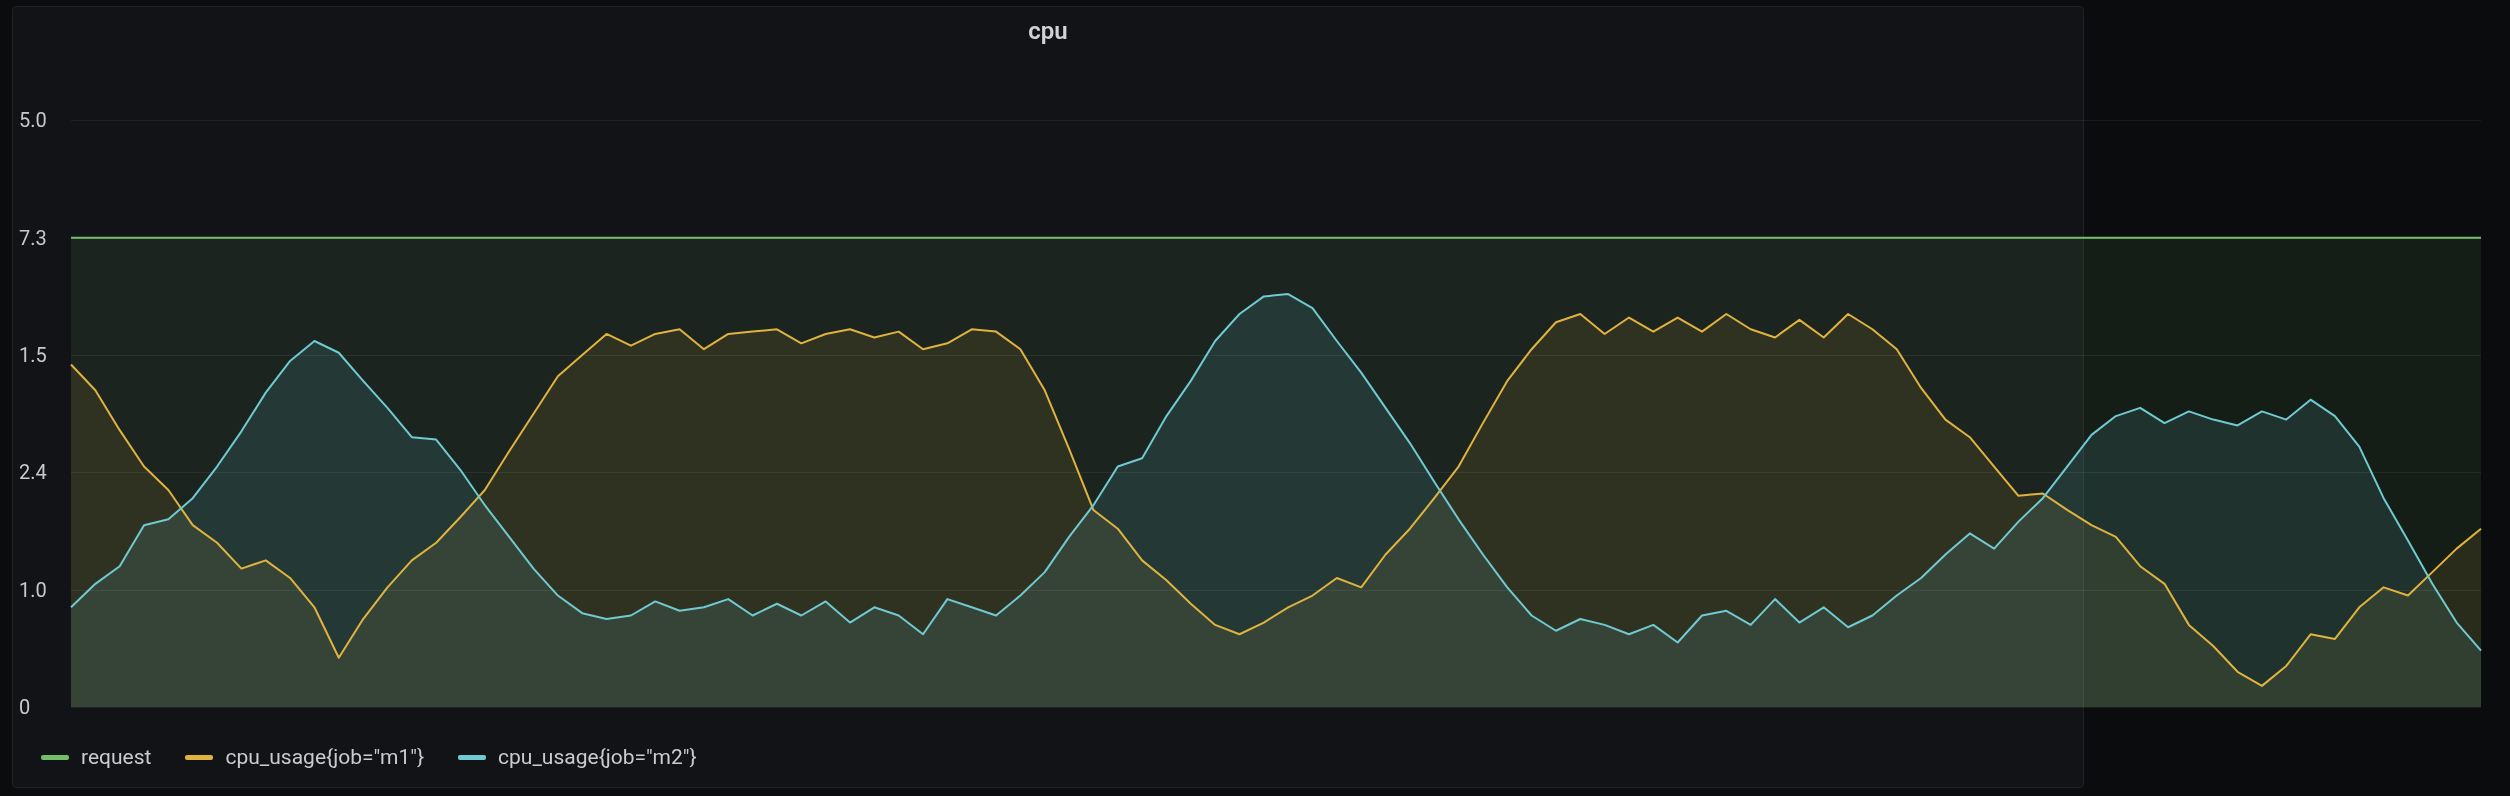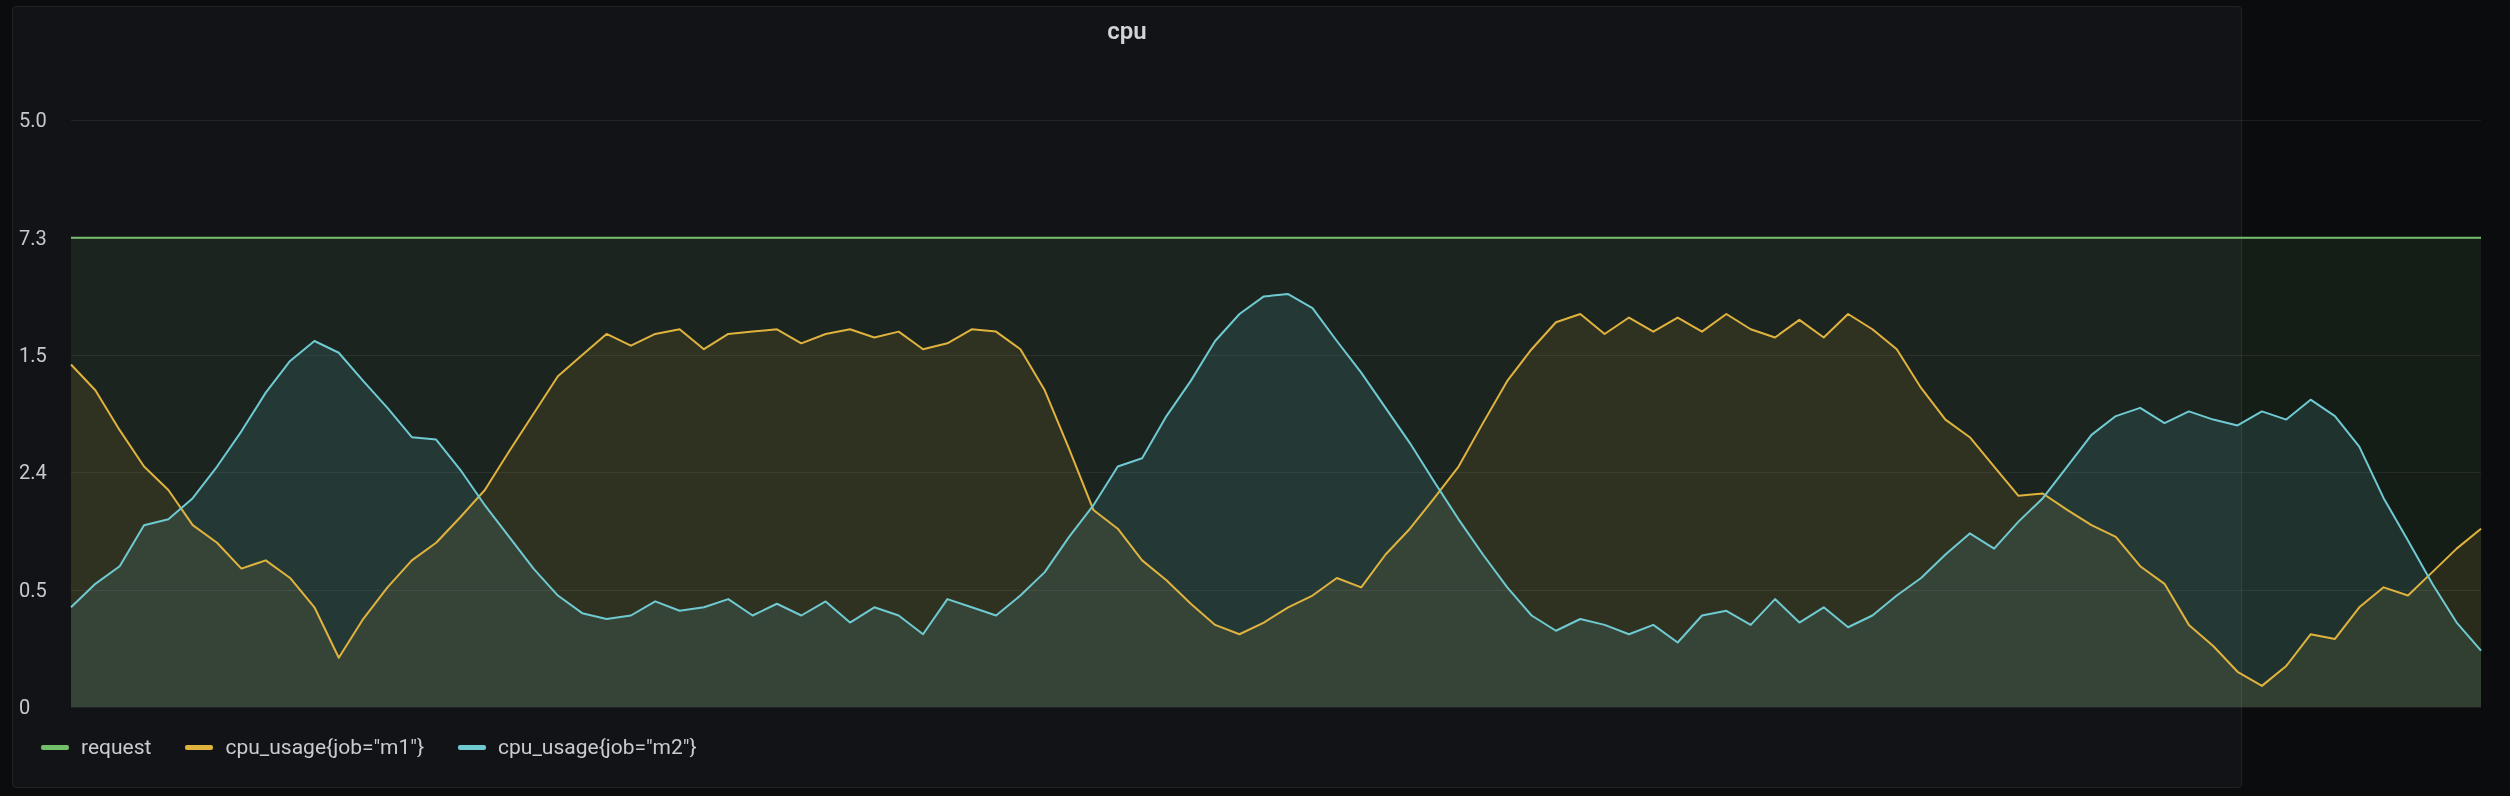--- a/index.html
+++ b/index.html
@@ -9,21 +9,21 @@
     height: 796px;
     background: #0b0c0e;
     font-family: "Roboto", "Helvetica Neue", Arial, sans-serif;
     color: #c7c9cb;
     overflow: hidden;
   }
   .panel {
     position: absolute;
     left: 12px;
     top: 6px;
-    width: 2230px;
+    width: 2072px;
     height: 782px;
     background: #111317;
     border: 1px solid #1f2226;
     border-radius: 4px;
     box-sizing: border-box;
   }
   .panel-title {
     position: absolute;
     left: 0;
     right: 0;
@@ -52,21 +52,21 @@
     position: absolute;
     width: 48px;
     left: -52px;
     font-size: 20px;
     color: #c7c9cb;
     transform: translateY(-50%);
   }
   .legend {
     position: absolute;
     left: 28px;
-    bottom: 28px;
+    bottom: 18px;
     display: flex;
     gap: 34px;
     align-items: center;
     font-size: 21px;
     color: #c9cbce;
   }
   .legend-item {
     display: flex;
     align-items: center;
     gap: 12px;
@@ -99,21 +99,21 @@
         <path d="M0 140.76923076923083 L24.343434343434346 140.76923076923083 L48.68686868686869 140.76923076923083 L73.03030303030303 140.76923076923083 L97.37373737373738 140.76923076923083 L121.71717171717171 140.76923076923083 L146.06060606060606 140.76923076923083 L170.4040404040404 140.76923076923083 L194.74747474747477 140.76923076923083 L219.0909090909091 140.76923076923083 L243.43434343434342 140.76923076923083 L267.77777777777777 140.76923076923083 L292.1212121212121 140.76923076923083 L316.4646464646465 140.76923076923083 L340.8080808080808 140.76923076923083 L365.1515151515152 140.76923076923083 L389.49494949494954 140.76923076923083 L413.83838383838383 140.76923076923083 L438.1818181818182 140.76923076923083 L462.5252525252525 140.76923076923083 L486.86868686868684 140.76923076923083 L511.21212121212125 140.76923076923083 L535.5555555555555 140.76923076923083 L559.8989898989898 140.76923076923083 L584.2424242424242 140.76923076923083 L608.5858585858587 140.76923076923083 L632.929292929293 140.76923076923083 L657.2727272727273 140.76923076923083 L681.6161616161615 140.76923076923083 L705.959595959596 140.76923076923083 L730.3030303030304 140.76923076923083 L754.6464646464647 140.76923076923083 L778.9898989898991 140.76923076923083 L803.3333333333333 140.76923076923083 L827.6767676767677 140.76923076923083 L852.0202020202021 140.76923076923083 L876.3636363636364 140.76923076923083 L900.7070707070708 140.76923076923083 L925.050505050505 140.76923076923083 L949.3939393939394 140.76923076923083 L973.7373737373737 140.76923076923083 L998.0808080808081 140.76923076923083 L1022.4242424242425 140.76923076923083 L1046.767676767677 140.76923076923083 L1071.111111111111 140.76923076923083 L1095.4545454545455 140.76923076923083 L1119.7979797979797 140.76923076923083 L1144.141414141414 140.76923076923083 L1168.4848484848485 140.76923076923083 L1192.828282828283 140.76923076923083 L1217.1717171717173 140.76923076923083 L1241.5151515151515 140.76923076923083 L1265.858585858586 140.76923076923083 L1290.2020202020203 140.76923076923083 L1314.5454545454545 140.76923076923083 L1338.888888888889 140.76923076923083 L1363.232323232323 140.76923076923083 L1387.5757575757577 140.76923076923083 L1411.919191919192 140.76923076923083 L1436.262626262626 140.76923076923083 L1460.6060606060607 140.76923076923083 L1484.949494949495 140.76923076923083 L1509.2929292929293 140.76923076923083 L1533.6363636363635 140.76923076923083 L1557.9797979797981 140.76923076923083 L1582.3232323232323 140.76923076923083 L1606.6666666666665 140.76923076923083 L1631.0101010101012 140.76923076923083 L1655.3535353535353 140.76923076923083 L1679.6969696969697 140.76923076923083 L1704.0404040404042 140.76923076923083 L1728.3838383838383 140.76923076923083 L1752.7272727272727 140.76923076923083 L1777.070707070707 140.76923076923083 L1801.4141414141416 140.76923076923083 L1825.7575757575758 140.76923076923083 L1850.10101010101 140.76923076923083 L1874.4444444444446 140.76923076923083 L1898.7878787878788 140.76923076923083 L1923.1313131313132 140.76923076923083 L1947.4747474747473 140.76923076923083 L1971.818181818182 140.76923076923083 L1996.1616161616162 140.76923076923083 L2020.5050505050503 140.76923076923083 L2044.848484848485 140.76923076923083 L2069.191919191919 140.76923076923083 L2093.535353535354 140.76923076923083 L2117.878787878788 140.76923076923083 L2142.222222222222 140.76923076923083 L2166.565656565657 140.76923076923083 L2190.909090909091 140.76923076923083 L2215.252525252525 140.76923076923083 L2239.5959595959594 140.76923076923083 L2263.939393939394 140.76923076923083 L2288.282828282828 140.76923076923083 L2312.6262626262624 140.76923076923083 L2336.969696969697 140.76923076923083 L2361.313131313131 140.76923076923083 L2385.656565656566 140.76923076923083 L2410 140.76923076923083 L2410 610 L0 610 Z" fill="rgba(115,191,105,0.10)" stroke="none"></path>
         <path d="M0 267.46153846153845 L24.343434343434346 293.2692307692307 L48.68686868686869 333.1538461538462 L73.03030303030303 369.51923076923083 L97.37373737373738 392.9807692307692 L121.71717171717171 428.1730769230769 L146.06060606060606 445.7692307692308 L170.4040404040404 471.5769230769231 L194.74747474747477 463.36538461538464 L219.0909090909091 480.96153846153845 L243.43434343434342 510.28846153846155 L267.77777777777777 560.7307692307693 L292.1212121212121 522.0192307692307 L316.4646464646465 490.34615384615387 L340.8080808080808 463.36538461538464 L365.1515151515152 445.7692307692308 L389.49494949494954 419.96153846153845 L413.83838383838383 392.9807692307692 L438.1818181818182 354.2692307692308 L462.5252525252525 316.7307692307693 L486.86868686868684 279.19230769230774 L511.21212121212125 258.0769230769231 L535.5555555555555 236.96153846153845 L559.8989898989898 248.69230769230768 L584.2424242424242 236.96153846153845 L608.5858585858587 232.26923076923077 L632.929292929293 252.2115384615385 L657.2727272727273 236.96153846153845 L681.6161616161615 234.61538461538458 L705.959595959596 232.26923076923077 L730.3030303030304 246.34615384615387 L754.6464646464647 236.96153846153845 L778.9898989898991 232.26923076923077 L803.3333333333333 240.48076923076928 L827.6767676767677 234.61538461538458 L852.0202020202021 252.2115384615385 L876.3636363636364 246.34615384615387 L900.7070707070708 232.26923076923077 L925.050505050505 234.61538461538458 L949.3939393939394 252.2115384615385 L973.7373737373737 293.2692307692307 L998.0808080808081 351.9230769230769 L1022.4242424242425 412.9230769230769 L1046.767676767677 431.6923076923077 L1071.111111111111 463.36538461538464 L1095.4545454545455 483.3076923076923 L1119.7979797979797 506.7692307692308 L1144.141414141414 527.8846153846154 L1168.4848484848485 537.2692307692307 L1192.828282828283 525.5384615384615 L1217.1717171717173 510.28846153846155 L1241.5151515151515 498.5576923076923 L1265.858585858586 480.96153846153845 L1290.2020202020203 490.34615384615387 L1314.5454545454545 457.5 L1338.888888888889 431.6923076923077 L1363.232323232323 401.1923076923077 L1387.5757575757577 369.51923076923083 L1411.919191919192 326.11538461538464 L1436.262626262626 283.8846153846154 L1460.6060606060607 252.2115384615385 L1484.949494949495 225.23076923076923 L1509.2929292929293 217.01923076923072 L1533.6363636363635 236.96153846153845 L1557.9797979797981 220.53846153846155 L1582.3232323232323 234.61538461538458 L1606.6666666666665 220.53846153846155 L1631.0101010101012 234.61538461538458 L1655.3535353535353 217.01923076923072 L1679.6969696969697 232.26923076923077 L1704.0404040404042 240.48076923076928 L1728.3838383838383 222.88461538461542 L1752.7272727272727 240.48076923076928 L1777.070707070707 217.01923076923072 L1801.4141414141416 232.26923076923077 L1825.7575757575758 252.2115384615385 L1850.10101010101 290.9230769230769 L1874.4444444444446 322.59615384615387 L1898.7878787878788 340.19230769230774 L1923.1313131313132 369.51923076923083 L1947.4747474747473 398.8461538461538 L1971.818181818182 396.5 L1996.1616161616162 412.9230769230769 L2020.5050505050503 428.1730769230769 L2044.848484848485 439.9038461538462 L2069.191919191919 469.2307692307692 L2093.535353535354 486.8269230769231 L2117.878787878788 527.8846153846154 L2142.222222222222 549 L2166.565656565657 574.8076923076923 L2190.909090909091 588.8846153846154 L2215.252525252525 568.9423076923077 L2239.5959595959594 537.2692307692307 L2263.939393939394 541.9615384615385 L2288.282828282828 510.28846153846155 L2312.6262626262624 490.34615384615387 L2336.969696969697 498.5576923076923 L2361.313131313131 475.09615384615387 L2385.656565656566 451.63461538461536 L2410 431.6923076923077 L2410 610 L0 610 Z" fill="rgba(224,179,63,0.10)" stroke="none"></path>
         <path d="M0 510.28846153846155 L24.343434343434346 486.8269230769231 L48.68686868686869 469.2307692307692 L73.03030303030303 428.1730769230769 L97.37373737373738 422.30769230769226 L121.71717171717171 401.1923076923077 L146.06060606060606 369.51923076923083 L170.4040404040404 334.3269230769231 L194.74747474747477 295.6153846153846 L219.0909090909091 263.9423076923077 L243.43434343434342 244 L267.77777777777777 255.73076923076928 L292.1212121212121 283.8846153846154 L316.4646464646465 310.86538461538464 L340.8080808080808 340.19230769230774 L365.1515151515152 342.53846153846155 L389.49494949494954 373.03846153846155 L413.83838383838383 408.2307692307692 L438.1818181818182 439.9038461538462 L462.5252525252525 471.5769230769231 L486.86868686868684 498.5576923076923 L511.21212121212125 516.1538461538462 L535.5555555555555 522.0192307692307 L559.8989898989898 518.5 L584.2424242424242 504.4230769230769 L608.5858585858587 513.8076923076923 L632.929292929293 510.28846153846155 L657.2727272727273 502.0769230769231 L681.6161616161615 518.5 L705.959595959596 506.7692307692308 L730.3030303030304 518.5 L754.6464646464647 504.4230769230769 L778.9898989898991 525.5384615384615 L803.3333333333333 510.28846153846155 L827.6767676767677 518.5 L852.0202020202021 537.2692307692307 L876.3636363636364 502.0769230769231 L900.7070707070708 510.28846153846155 L925.050505050505 518.5 L949.3939393939394 498.5576923076923 L973.7373737373737 475.09615384615387 L998.0808080808081 439.9038461538462 L1022.4242424242425 408.2307692307692 L1046.767676767677 369.51923076923083 L1071.111111111111 361.3076923076923 L1095.4545454545455 319.0769230769231 L1119.7979797979797 283.8846153846154 L1144.141414141414 244 L1168.4848484848485 217.01923076923072 L1192.828282828283 199.42307692307696 L1217.1717171717173 197.0769230769231 L1241.5151515151515 211.15384615384613 L1265.858585858586 244 L1290.2020202020203 275.6730769230769 L1314.5454545454545 310.86538461538464 L1338.888888888889 346.0576923076923 L1363.232323232323 384.76923076923083 L1387.5757575757577 422.30769230769226 L1411.919191919192 457.5 L1436.262626262626 490.34615384615387 L1460.6060606060607 518.5 L1484.949494949495 533.75 L1509.2929292929293 522.0192307692307 L1533.6363636363635 527.8846153846154 L1557.9797979797981 537.2692307692307 L1582.3232323232323 527.8846153846154 L1606.6666666666665 545.4807692307693 L1631.0101010101012 518.5 L1655.3535353535353 513.8076923076923 L1679.6969696969697 527.8846153846154 L1704.0404040404042 502.0769230769231 L1728.3838383838383 525.5384615384615 L1752.7272727272727 510.28846153846155 L1777.070707070707 530.2307692307693 L1801.4141414141416 518.5 L1825.7575757575758 498.5576923076923 L1850.10101010101 480.96153846153845 L1874.4444444444446 457.5 L1898.7878787878788 436.38461538461536 L1923.1313131313132 451.63461538461536 L1947.4747474747473 424.65384615384613 L1971.818181818182 401.1923076923077 L1996.1616161616162 369.51923076923083 L2020.5050505050503 337.84615384615387 L2044.848484848485 319.0769230769231 L2069.191919191919 310.86538461538464 L2093.535353535354 326.11538461538464 L2117.878787878788 314.38461538461536 L2142.222222222222 322.59615384615387 L2166.565656565657 328.46153846153845 L2190.909090909091 314.38461538461536 L2215.252525252525 322.59615384615387 L2239.5959595959594 302.6538461538462 L2263.939393939394 319.0769230769231 L2288.282828282828 349.57692307692304 L2312.6262626262624 401.1923076923077 L2336.969696969697 443.4230769230769 L2361.313131313131 486.8269230769231 L2385.656565656566 525.5384615384615 L2410 553.6923076923077 L2410 610 L0 610 Z" fill="rgba(111,202,210,0.12)" stroke="none"></path>
         <path d="M0 140.76923076923083 L24.343434343434346 140.76923076923083 L48.68686868686869 140.76923076923083 L73.03030303030303 140.76923076923083 L97.37373737373738 140.76923076923083 L121.71717171717171 140.76923076923083 L146.06060606060606 140.76923076923083 L170.4040404040404 140.76923076923083 L194.74747474747477 140.76923076923083 L219.0909090909091 140.76923076923083 L243.43434343434342 140.76923076923083 L267.77777777777777 140.76923076923083 L292.1212121212121 140.76923076923083 L316.4646464646465 140.76923076923083 L340.8080808080808 140.76923076923083 L365.1515151515152 140.76923076923083 L389.49494949494954 140.76923076923083 L413.83838383838383 140.76923076923083 L438.1818181818182 140.76923076923083 L462.5252525252525 140.76923076923083 L486.86868686868684 140.76923076923083 L511.21212121212125 140.76923076923083 L535.5555555555555 140.76923076923083 L559.8989898989898 140.76923076923083 L584.2424242424242 140.76923076923083 L608.5858585858587 140.76923076923083 L632.929292929293 140.76923076923083 L657.2727272727273 140.76923076923083 L681.6161616161615 140.76923076923083 L705.959595959596 140.76923076923083 L730.3030303030304 140.76923076923083 L754.6464646464647 140.76923076923083 L778.9898989898991 140.76923076923083 L803.3333333333333 140.76923076923083 L827.6767676767677 140.76923076923083 L852.0202020202021 140.76923076923083 L876.3636363636364 140.76923076923083 L900.7070707070708 140.76923076923083 L925.050505050505 140.76923076923083 L949.3939393939394 140.76923076923083 L973.7373737373737 140.76923076923083 L998.0808080808081 140.76923076923083 L1022.4242424242425 140.76923076923083 L1046.767676767677 140.76923076923083 L1071.111111111111 140.76923076923083 L1095.4545454545455 140.76923076923083 L1119.7979797979797 140.76923076923083 L1144.141414141414 140.76923076923083 L1168.4848484848485 140.76923076923083 L1192.828282828283 140.76923076923083 L1217.1717171717173 140.76923076923083 L1241.5151515151515 140.76923076923083 L1265.858585858586 140.76923076923083 L1290.2020202020203 140.76923076923083 L1314.5454545454545 140.76923076923083 L1338.888888888889 140.76923076923083 L1363.232323232323 140.76923076923083 L1387.5757575757577 140.76923076923083 L1411.919191919192 140.76923076923083 L1436.262626262626 140.76923076923083 L1460.6060606060607 140.76923076923083 L1484.949494949495 140.76923076923083 L1509.2929292929293 140.76923076923083 L1533.6363636363635 140.76923076923083 L1557.9797979797981 140.76923076923083 L1582.3232323232323 140.76923076923083 L1606.6666666666665 140.76923076923083 L1631.0101010101012 140.76923076923083 L1655.3535353535353 140.76923076923083 L1679.6969696969697 140.76923076923083 L1704.0404040404042 140.76923076923083 L1728.3838383838383 140.76923076923083 L1752.7272727272727 140.76923076923083 L1777.070707070707 140.76923076923083 L1801.4141414141416 140.76923076923083 L1825.7575757575758 140.76923076923083 L1850.10101010101 140.76923076923083 L1874.4444444444446 140.76923076923083 L1898.7878787878788 140.76923076923083 L1923.1313131313132 140.76923076923083 L1947.4747474747473 140.76923076923083 L1971.818181818182 140.76923076923083 L1996.1616161616162 140.76923076923083 L2020.5050505050503 140.76923076923083 L2044.848484848485 140.76923076923083 L2069.191919191919 140.76923076923083 L2093.535353535354 140.76923076923083 L2117.878787878788 140.76923076923083 L2142.222222222222 140.76923076923083 L2166.565656565657 140.76923076923083 L2190.909090909091 140.76923076923083 L2215.252525252525 140.76923076923083 L2239.5959595959594 140.76923076923083 L2263.939393939394 140.76923076923083 L2288.282828282828 140.76923076923083 L2312.6262626262624 140.76923076923083 L2336.969696969697 140.76923076923083 L2361.313131313131 140.76923076923083 L2385.656565656566 140.76923076923083 L2410 140.76923076923083 " fill="none" stroke="#73bf69" stroke-width="2" stroke-linejoin="round"></path>
         <path d="M0 267.46153846153845 L24.343434343434346 293.2692307692307 L48.68686868686869 333.1538461538462 L73.03030303030303 369.51923076923083 L97.37373737373738 392.9807692307692 L121.71717171717171 428.1730769230769 L146.06060606060606 445.7692307692308 L170.4040404040404 471.5769230769231 L194.74747474747477 463.36538461538464 L219.0909090909091 480.96153846153845 L243.43434343434342 510.28846153846155 L267.77777777777777 560.7307692307693 L292.1212121212121 522.0192307692307 L316.4646464646465 490.34615384615387 L340.8080808080808 463.36538461538464 L365.1515151515152 445.7692307692308 L389.49494949494954 419.96153846153845 L413.83838383838383 392.9807692307692 L438.1818181818182 354.2692307692308 L462.5252525252525 316.7307692307693 L486.86868686868684 279.19230769230774 L511.21212121212125 258.0769230769231 L535.5555555555555 236.96153846153845 L559.8989898989898 248.69230769230768 L584.2424242424242 236.96153846153845 L608.5858585858587 232.26923076923077 L632.929292929293 252.2115384615385 L657.2727272727273 236.96153846153845 L681.6161616161615 234.61538461538458 L705.959595959596 232.26923076923077 L730.3030303030304 246.34615384615387 L754.6464646464647 236.96153846153845 L778.9898989898991 232.26923076923077 L803.3333333333333 240.48076923076928 L827.6767676767677 234.61538461538458 L852.0202020202021 252.2115384615385 L876.3636363636364 246.34615384615387 L900.7070707070708 232.26923076923077 L925.050505050505 234.61538461538458 L949.3939393939394 252.2115384615385 L973.7373737373737 293.2692307692307 L998.0808080808081 351.9230769230769 L1022.4242424242425 412.9230769230769 L1046.767676767677 431.6923076923077 L1071.111111111111 463.36538461538464 L1095.4545454545455 483.3076923076923 L1119.7979797979797 506.7692307692308 L1144.141414141414 527.8846153846154 L1168.4848484848485 537.2692307692307 L1192.828282828283 525.5384615384615 L1217.1717171717173 510.28846153846155 L1241.5151515151515 498.5576923076923 L1265.858585858586 480.96153846153845 L1290.2020202020203 490.34615384615387 L1314.5454545454545 457.5 L1338.888888888889 431.6923076923077 L1363.232323232323 401.1923076923077 L1387.5757575757577 369.51923076923083 L1411.919191919192 326.11538461538464 L1436.262626262626 283.8846153846154 L1460.6060606060607 252.2115384615385 L1484.949494949495 225.23076923076923 L1509.2929292929293 217.01923076923072 L1533.6363636363635 236.96153846153845 L1557.9797979797981 220.53846153846155 L1582.3232323232323 234.61538461538458 L1606.6666666666665 220.53846153846155 L1631.0101010101012 234.61538461538458 L1655.3535353535353 217.01923076923072 L1679.6969696969697 232.26923076923077 L1704.0404040404042 240.48076923076928 L1728.3838383838383 222.88461538461542 L1752.7272727272727 240.48076923076928 L1777.070707070707 217.01923076923072 L1801.4141414141416 232.26923076923077 L1825.7575757575758 252.2115384615385 L1850.10101010101 290.9230769230769 L1874.4444444444446 322.59615384615387 L1898.7878787878788 340.19230769230774 L1923.1313131313132 369.51923076923083 L1947.4747474747473 398.8461538461538 L1971.818181818182 396.5 L1996.1616161616162 412.9230769230769 L2020.5050505050503 428.1730769230769 L2044.848484848485 439.9038461538462 L2069.191919191919 469.2307692307692 L2093.535353535354 486.8269230769231 L2117.878787878788 527.8846153846154 L2142.222222222222 549 L2166.565656565657 574.8076923076923 L2190.909090909091 588.8846153846154 L2215.252525252525 568.9423076923077 L2239.5959595959594 537.2692307692307 L2263.939393939394 541.9615384615385 L2288.282828282828 510.28846153846155 L2312.6262626262624 490.34615384615387 L2336.969696969697 498.5576923076923 L2361.313131313131 475.09615384615387 L2385.656565656566 451.63461538461536 L2410 431.6923076923077 " fill="none" stroke="#e0b33f" stroke-width="2" stroke-linejoin="round"></path>
         <path d="M0 510.28846153846155 L24.343434343434346 486.8269230769231 L48.68686868686869 469.2307692307692 L73.03030303030303 428.1730769230769 L97.37373737373738 422.30769230769226 L121.71717171717171 401.1923076923077 L146.06060606060606 369.51923076923083 L170.4040404040404 334.3269230769231 L194.74747474747477 295.6153846153846 L219.0909090909091 263.9423076923077 L243.43434343434342 244 L267.77777777777777 255.73076923076928 L292.1212121212121 283.8846153846154 L316.4646464646465 310.86538461538464 L340.8080808080808 340.19230769230774 L365.1515151515152 342.53846153846155 L389.49494949494954 373.03846153846155 L413.83838383838383 408.2307692307692 L438.1818181818182 439.9038461538462 L462.5252525252525 471.5769230769231 L486.86868686868684 498.5576923076923 L511.21212121212125 516.1538461538462 L535.5555555555555 522.0192307692307 L559.8989898989898 518.5 L584.2424242424242 504.4230769230769 L608.5858585858587 513.8076923076923 L632.929292929293 510.28846153846155 L657.2727272727273 502.0769230769231 L681.6161616161615 518.5 L705.959595959596 506.7692307692308 L730.3030303030304 518.5 L754.6464646464647 504.4230769230769 L778.9898989898991 525.5384615384615 L803.3333333333333 510.28846153846155 L827.6767676767677 518.5 L852.0202020202021 537.2692307692307 L876.3636363636364 502.0769230769231 L900.7070707070708 510.28846153846155 L925.050505050505 518.5 L949.3939393939394 498.5576923076923 L973.7373737373737 475.09615384615387 L998.0808080808081 439.9038461538462 L1022.4242424242425 408.2307692307692 L1046.767676767677 369.51923076923083 L1071.111111111111 361.3076923076923 L1095.4545454545455 319.0769230769231 L1119.7979797979797 283.8846153846154 L1144.141414141414 244 L1168.4848484848485 217.01923076923072 L1192.828282828283 199.42307692307696 L1217.1717171717173 197.0769230769231 L1241.5151515151515 211.15384615384613 L1265.858585858586 244 L1290.2020202020203 275.6730769230769 L1314.5454545454545 310.86538461538464 L1338.888888888889 346.0576923076923 L1363.232323232323 384.76923076923083 L1387.5757575757577 422.30769230769226 L1411.919191919192 457.5 L1436.262626262626 490.34615384615387 L1460.6060606060607 518.5 L1484.949494949495 533.75 L1509.2929292929293 522.0192307692307 L1533.6363636363635 527.8846153846154 L1557.9797979797981 537.2692307692307 L1582.3232323232323 527.8846153846154 L1606.6666666666665 545.4807692307693 L1631.0101010101012 518.5 L1655.3535353535353 513.8076923076923 L1679.6969696969697 527.8846153846154 L1704.0404040404042 502.0769230769231 L1728.3838383838383 525.5384615384615 L1752.7272727272727 510.28846153846155 L1777.070707070707 530.2307692307693 L1801.4141414141416 518.5 L1825.7575757575758 498.5576923076923 L1850.10101010101 480.96153846153845 L1874.4444444444446 457.5 L1898.7878787878788 436.38461538461536 L1923.1313131313132 451.63461538461536 L1947.4747474747473 424.65384615384613 L1971.818181818182 401.1923076923077 L1996.1616161616162 369.51923076923083 L2020.5050505050503 337.84615384615387 L2044.848484848485 319.0769230769231 L2069.191919191919 310.86538461538464 L2093.535353535354 326.11538461538464 L2117.878787878788 314.38461538461536 L2142.222222222222 322.59615384615387 L2166.565656565657 328.46153846153845 L2190.909090909091 314.38461538461536 L2215.252525252525 322.59615384615387 L2239.5959595959594 302.6538461538462 L2263.939393939394 319.0769230769231 L2288.282828282828 349.57692307692304 L2312.6262626262624 401.1923076923077 L2336.969696969697 443.4230769230769 L2361.313131313131 486.8269230769231 L2385.656565656566 525.5384615384615 L2410 553.6923076923077 " fill="none" stroke="#6fcad2" stroke-width="2" stroke-linejoin="round"></path>
       </svg>
   <div class="grid-line" style="top: 610px;"></div>
       <div class="y-label" style="top: 610px;">0</div>
       <div class="grid-line" style="top: 492.692px;"></div>
-      <div class="y-label" style="top: 492.692px;">0.5</div>
+      <div class="y-label" style="top: 492.692px;">1.0</div>
       <div class="grid-line" style="top: 375.385px;"></div>
       <div class="y-label" style="top: 375.385px;">2.4</div>
       <div class="grid-line" style="top: 258.077px;"></div>
       <div class="y-label" style="top: 258.077px;">1.5</div>
       <div class="grid-line" style="top: 140.769px;"></div>
       <div class="y-label" style="top: 140.769px;">7.3</div>
       <div class="grid-line" style="top: 23.4615px;"></div>
       <div class="y-label" style="top: 23.4615px;">5.0</div>
     </div>
 

